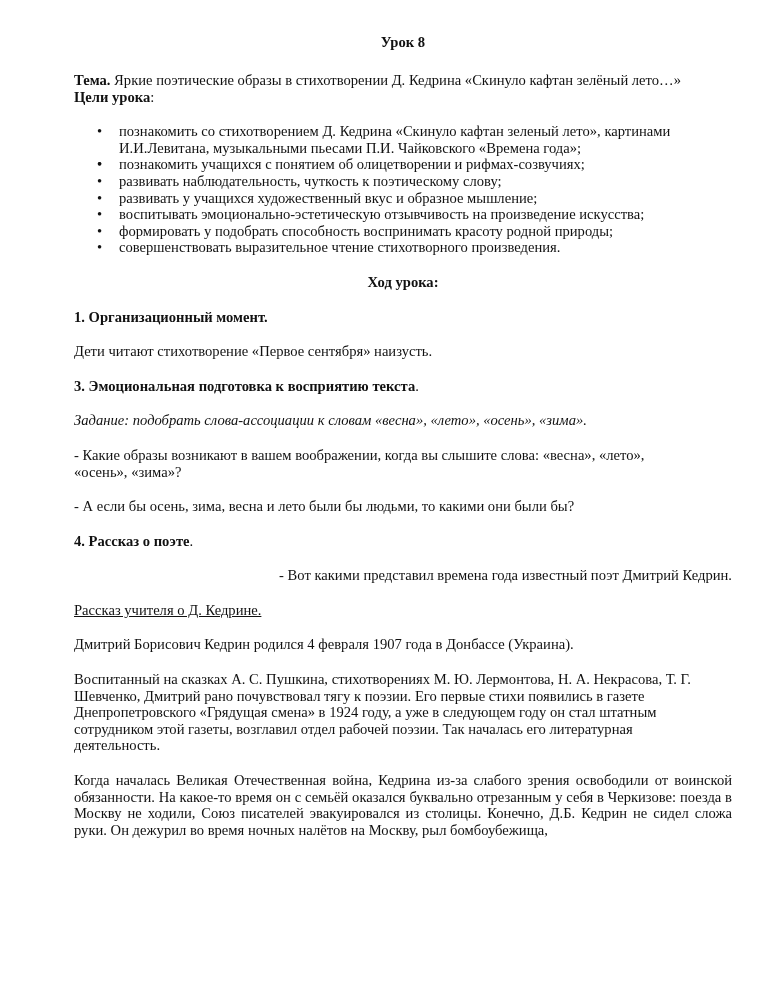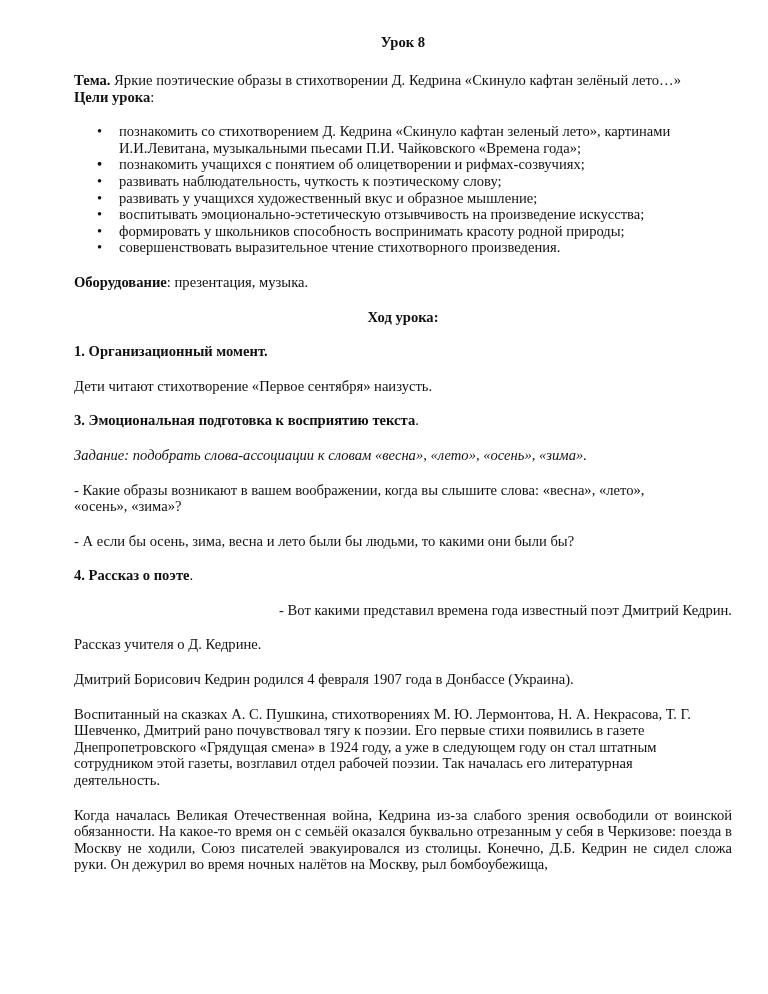--- a/index.html
+++ b/index.html
@@ -6,21 +6,21 @@
   body {
     width: 768px; height: 994px; overflow: hidden; position: relative;
     font-family: "Liberation Serif", "DejaVu Serif", serif;
     color: #111111; font-size: 14.6px; line-height: 16.6px;
   }
   .page { position: absolute; left: 74px; top: 30px; width: 658px; }
   .title { text-align: center; font-weight: bold; margin: 0; height: 17px; }
   p { margin: 0; }
   .b { font-weight: bold; }
   .i { font-style: italic; }
-  .u { }
+  .u { text-decoration: underline; }
   .justify { text-align: justify; }
   ul.goals { list-style: none; margin: 0; padding: 0; }
   ul.goals li { position: relative; padding-left: 45px; }
   ul.goals li .bullet { position: absolute; left: 23px; top: 0; }
   .center { text-align: center; }
 </style>
 </head>
 <body>
 
 <div class="page">
@@ -35,27 +35,24 @@
     <span class="b">Цели урока</span><span>:</span>
   </p>
 
   <ul class="goals" style="margin-top:18px;">
     <li><span class="bullet">•</span><span>познакомить со стихотворением Д. Кедрина «Скинуло кафтан зеленый лето», картинами И.И.Левитана, музыкальными пьесами П.И. Чайковского «Времена года»;</span></li>
     <li><span class="bullet">•</span></li>
     <li><span class="bullet">•</span><span>познакомить учащихся с понятием об олицетворении и рифмах-созвучиях;</span></li>
     <li><span class="bullet">•</span><span>развивать наблюдательность, чуткость к поэтическому слову;</span></li>
     <li><span class="bullet">•</span><span>развивать у учащихся художественный вкус и образное мышление;</span></li>
     <li><span class="bullet">•</span><span>воспитывать эмоционально-эстетическую отзывчивость на произведение искусства;</span></li>
-    <li><span class="bullet">•</span><span>формировать у школьников способность воспринимать красоту родной природы;</span></li>
+    <li><span class="bullet">•</span><span>формировать у подобрать способность воспринимать красоту родной природы;</span></li>
     <li><span class="bullet">•</span><span>совершенствовать выразительное чтение стихотворного произведения.</span></li>
   </ul>
 
-  <p style="margin-top:18px;">
-    <span class="b">Оборудование</span><span>: презентация, музыка.</span>
-  </p>
 
   <p class="center b" style="margin-top:18px;">Ход урока:</p>
 
   <p class="b" style="margin-top:18px;">1. Организационный момент.</p>
 
 
   <p style="margin-top:18px;">Дети читают стихотворение «Первое сентября» наизусть.</p>
 
   <p style="margin-top:18px;">
     <span class="b">3. Эмоциональная подготовка к восприятию текста</span><span>.</span>

